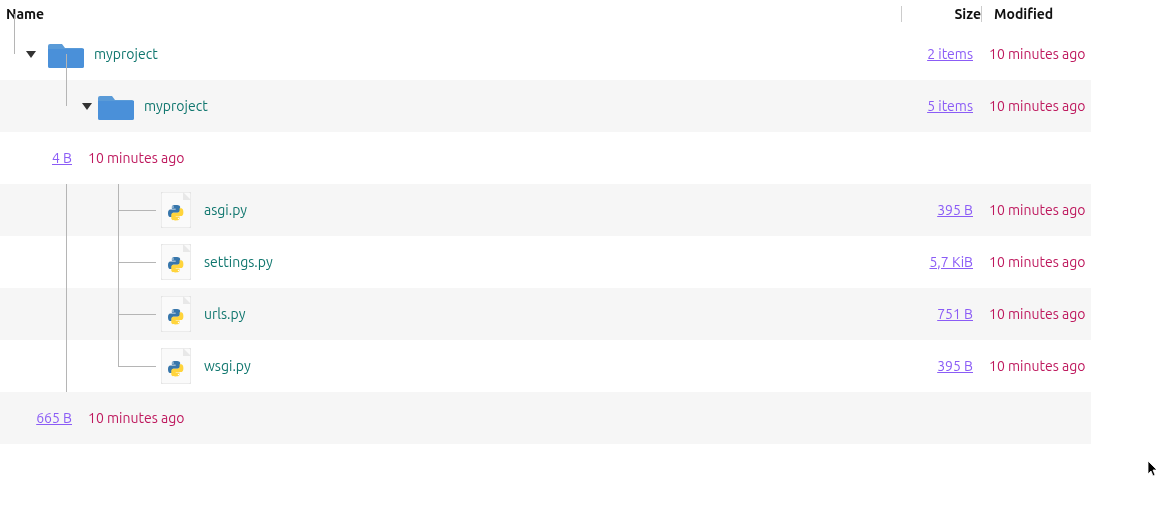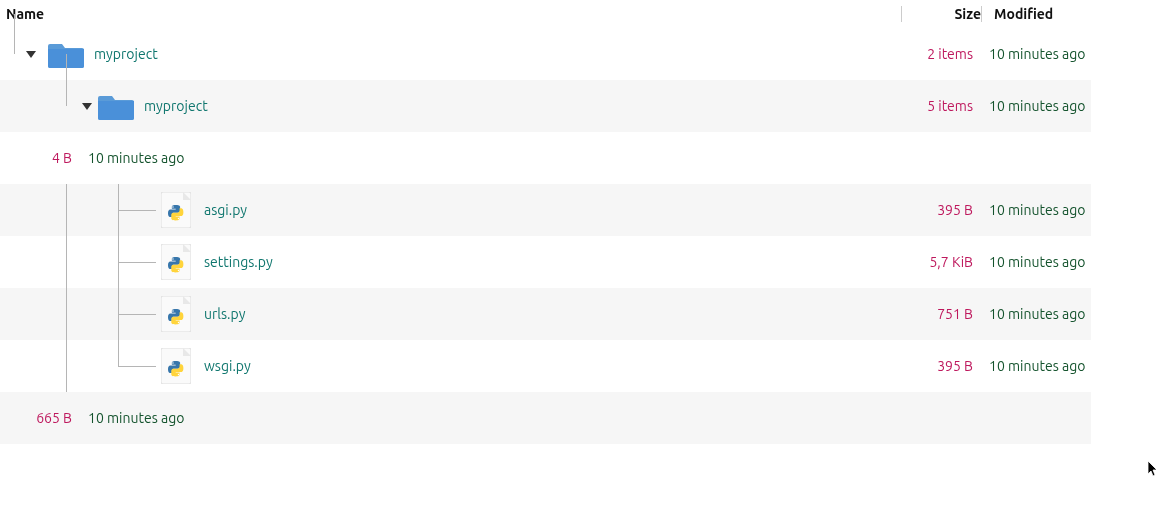--- a/index.html
+++ b/index.html
@@ -5,22 +5,22 @@
   * { box-sizing: border-box; }
   html, body { margin:0; padding:0; font-family: "Ubuntu", "Cantarell", "Segoe UI", sans-serif; font-size:14px; color:#333; background:#fff; }
   .tree-view { width:1091px; }
   .header { display:flex; align-items:center; height:28px; font-weight:bold; color:#111; }
   .header .col-name { flex:1; padding-left:6px; }
   .header .col-size { width:80px; text-align:right; border-left:1px solid #ccc; padding-left:17px; }
   .header .col-mod  { width:110px; text-align:left; border-left:1px solid #ccc; padding-left:12px; }
   .row { display:flex; align-items:center; height:52px; }
   .row.zebra { background:#f6f6f6; }
   .row .c-name { flex:1; display:flex; align-items:center; position:relative; height:100%; }
-  .row .c-size { width:80px; text-align:right; color:#be185d; padding-right:8px; }
-  .row .c-mod  { width:110px; text-align:left; color:#14532d; padding-left:8px; }
+  .row .c-size { width:80px; text-align:right; color:#8b5cf6; padding-right:8px;text-decoration:underline; }
+  .row .c-mod  { width:110px; text-align:left; color:#be185d; padding-left:8px; }
   .indent { display:inline-block; width:52px; height:100%; position:relative; flex:0 0 52px;}
   .expander { width:10px; height:10px; display:inline-block; position:relative; margin-right:4px;}
   .expander svg { position:absolute; left:0; top:0; }
   .icon-slot { width:40px; height:40px; display:flex; align-items:center; justify-content:center; margin-right:8px; flex:0 0 40px;}
   .name-label { color:#0f766e; }
   
   .vline { position:absolute; left:50%; width:1px; background:#b5b5b5; }
   .hline { position:absolute; top:50%; height:1px; background:#b5b5b5; }
   
   .cursor { position:absolute; pointer-events:none; }

